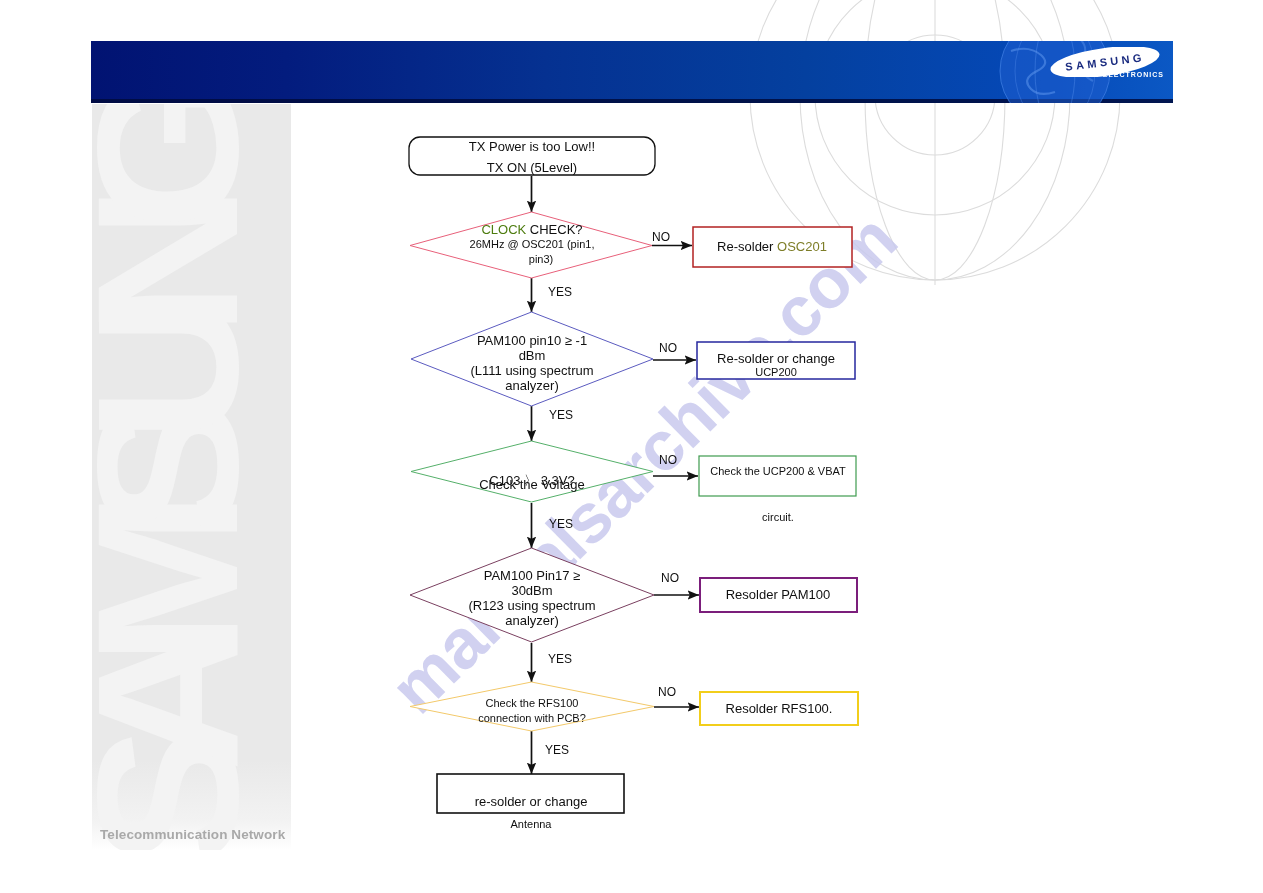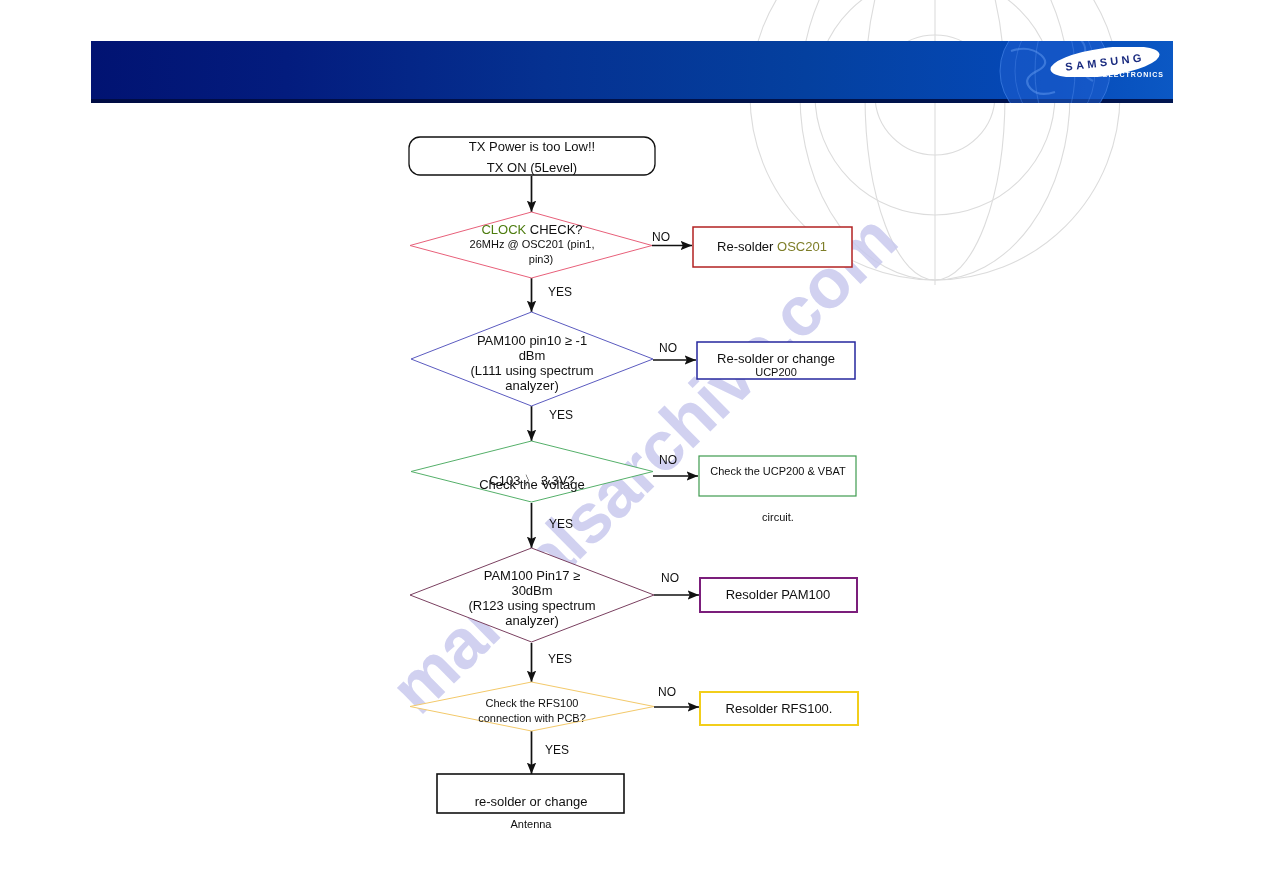--- a/index.html
+++ b/index.html
@@ -107,20 +107,28 @@
     <g fill="none" stroke="#DCDCDC" stroke-width="1.1">
       <circle cx="935" cy="95" r="185"></circle>
       <circle cx="935" cy="95" r="120"></circle>
       <circle cx="935" cy="95" r="60"></circle>
       <ellipse cx="935" cy="95" rx="70" ry="185"></ellipse>
       <ellipse cx="935" cy="95" rx="135" ry="185"></ellipse>
       <line x1="935" y1="-95" x2="935" y2="285"></line>
     </g>
   </svg>
 
+  <div class="sidebar">
+    <svg class="sb-svg" width="199" height="789" viewBox="0 0 199 789">
+      <g transform="translate(144.5,762) rotate(-90) scale(0.753,1)">
+        <text class="sb-wm" x="0" y="0" textLength="1000" lengthAdjust="spacingAndGlyphs">SAMSUNG</text>
+      </g>
+    </svg>
+    <div class="sb-cap">Telecommunication Network</div>
+  </div>
 
   <div class="hdr">
     <div class="hdr-grad"></div>
     <div class="hdr-rule"></div>
     <svg class="hdr-globe" width="240" height="62" viewBox="0 0 240 62">
       <defs>
         <clipPath id="hclip">
             <rect x="0" y="0" width="240" height="62"></rect>
           </clipPath>
       </defs>

